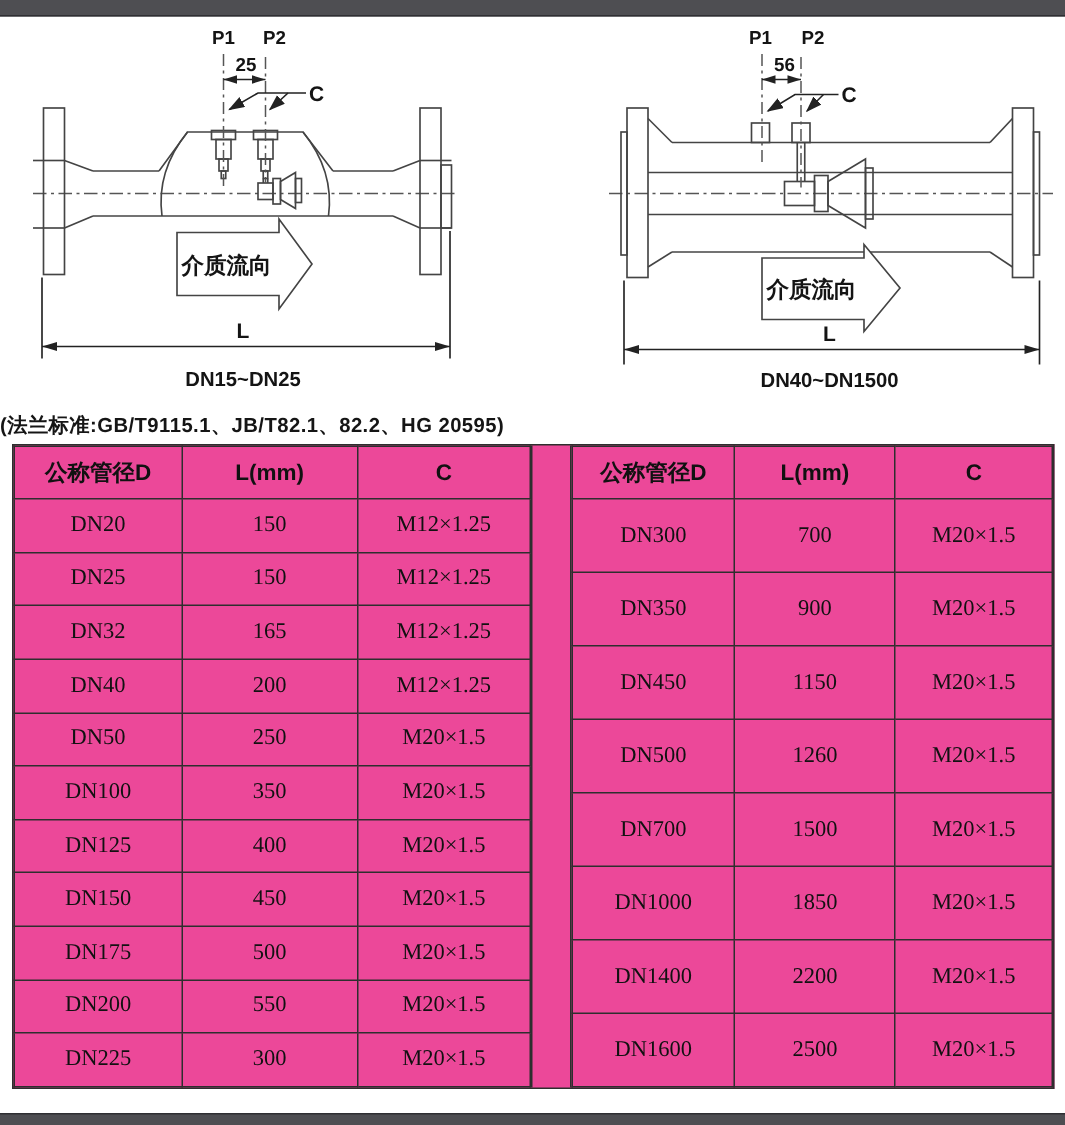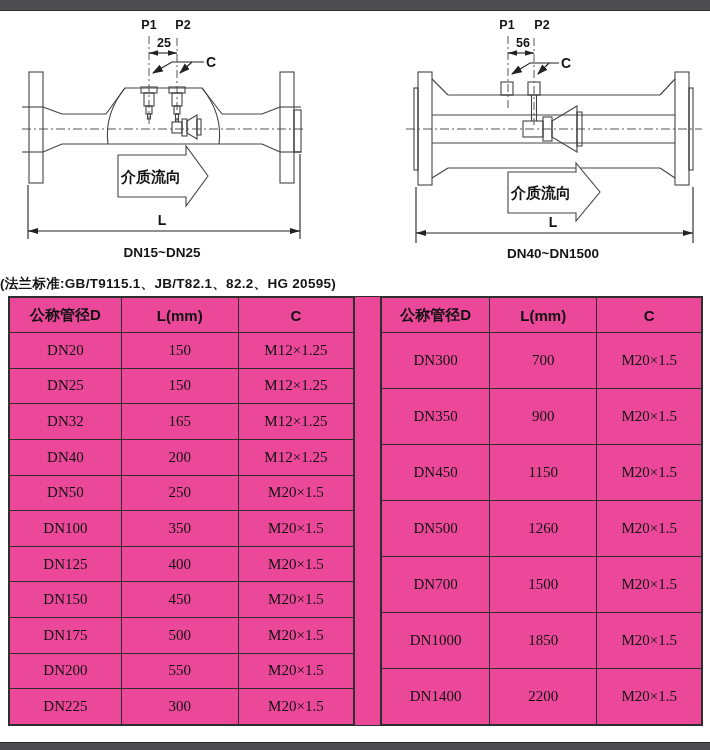--- a/index.html
+++ b/index.html
@@ -301,17 +301,22 @@
         <tr>
           <td>DN1000</td>
           <td>1850</td>
           <td>M20×1.5</td>
         </tr>
         <tr>
           <td>DN1400</td>
           <td>2200</td>
           <td>M20×1.5</td>
         </tr>
+        <tr>
+          <td>DN1600</td>
+          <td>2500</td>
+          <td>M20×1.5</td>
+        </tr>
       </tbody>
   </table>
 </div>
 
 <div class="bottombar" style="background: rgb(78, 78, 82);"></div>
 
 </body></html>

